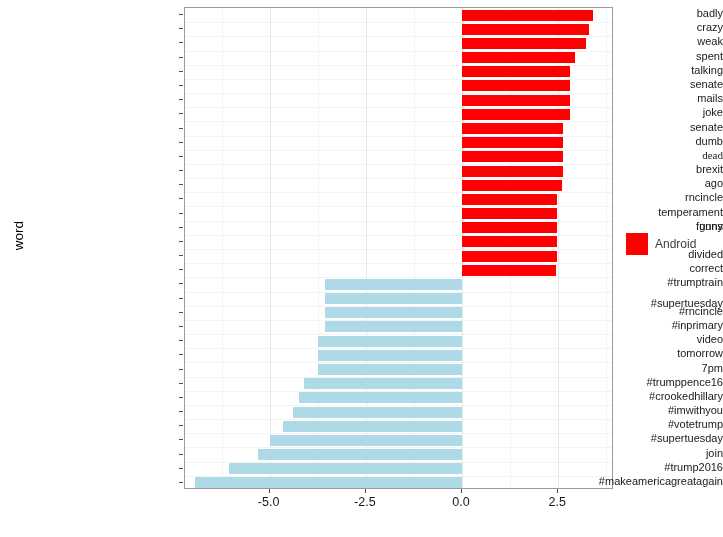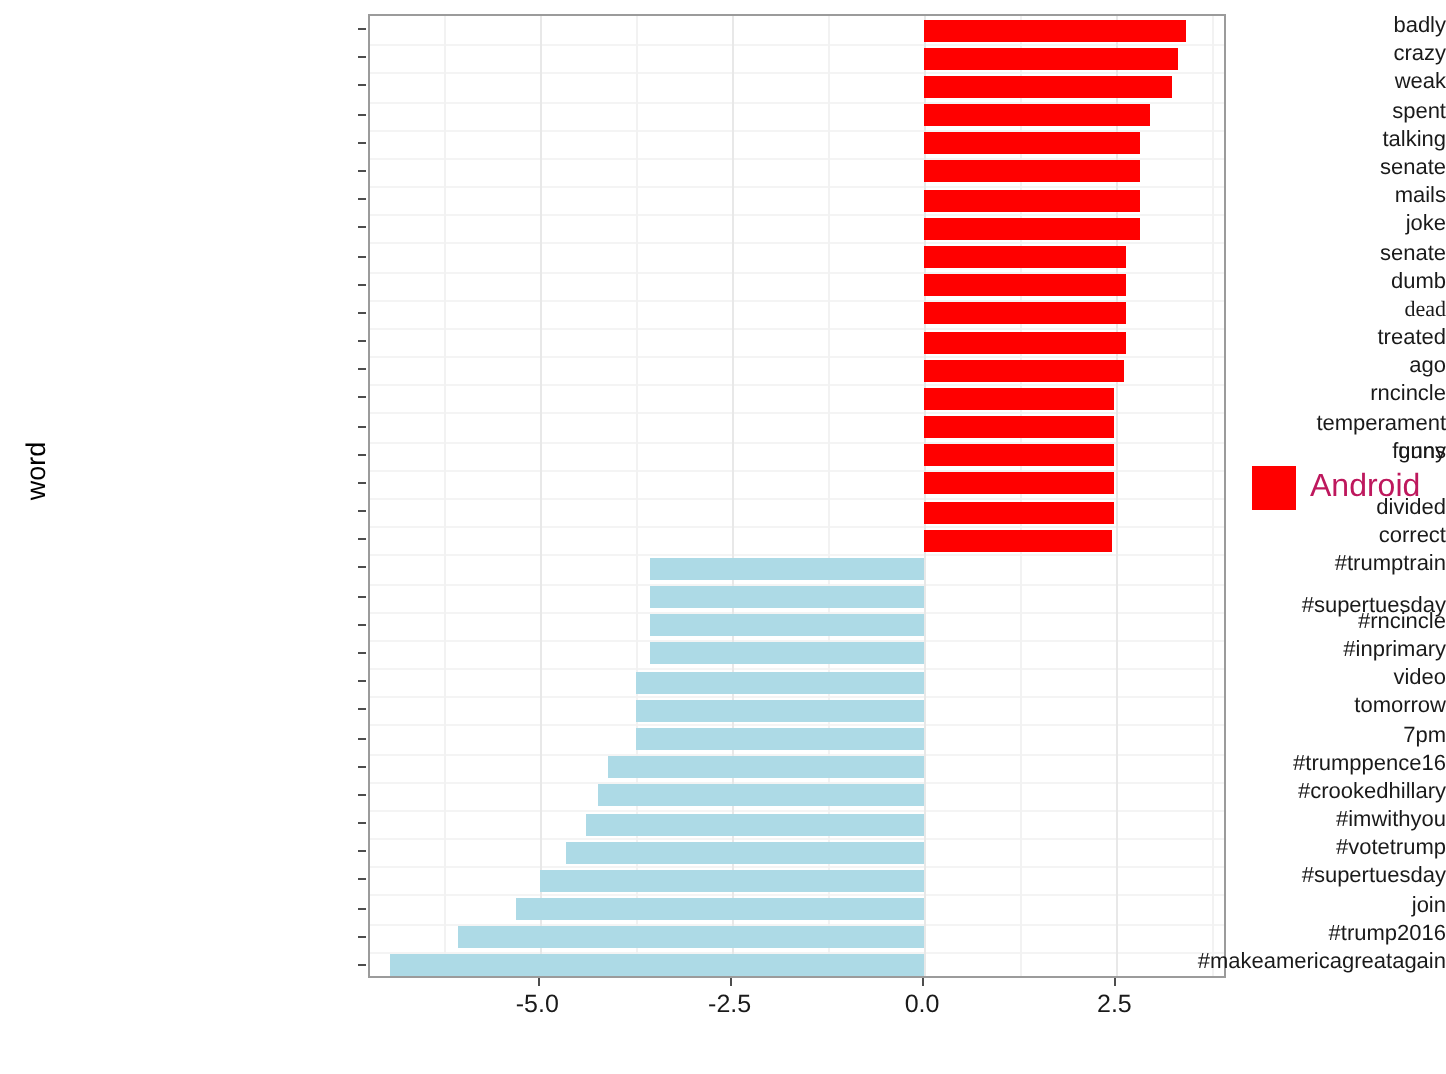--- a/index.html
+++ b/index.html
@@ -129,22 +129,22 @@
     display: flex;
     align-items: center;
     height: 24px;
   }
   .legend-swatch {
     width: 22px;
     height: 22px;
     margin-right: 7px;
   }
   .legend-label {
-    font-size: 16px;
-    color: #be185d;
+    font-size: 12px;
+    color: #404040;
     white-space: nowrap;
   }
 </style>
 </head>
 <body>
 
 <div id="chart-root">
 
   <div class="y-axis-title">word</div>
 
@@ -243,21 +243,21 @@
       <div class="ytick" style="top: 93.1471px;">mails</div>
       <div class="ytick-mark" style="top: 99.1471px;"></div>
       <div class="ytick" style="top: 107.324px;">joke</div>
       <div class="ytick-mark" style="top: 113.324px;"></div>
       <div class="ytick" style="top: 121.5px;">senate</div>
       <div class="ytick-mark" style="top: 127.5px;"></div>
       <div class="ytick" style="top: 135.676px;">dumb</div>
       <div class="ytick-mark" style="top: 141.676px;"></div>
       <div class="ytick" style="top: 149.853px; font-family: Liberation Serif, serif;">dead</div>
       <div class="ytick-mark" style="top: 155.853px;"></div>
-      <div class="ytick" style="top: 164.029px;">treated</div>
+      <div class="ytick" style="top: 164.029px;">brexit</div>
       <div class="ytick-mark" style="top: 170.029px;"></div>
       <div class="ytick" style="top: 178.206px;">ago</div>
       <div class="ytick-mark" style="top: 184.206px;"></div>
       <div class="ytick" style="top: 192.382px;">rncincle</div>
       <div class="ytick-mark" style="top: 198.382px;"></div>
       <div class="ytick" style="top: 206.559px;">temperament</div>
       <div class="ytick-mark" style="top: 212.559px;"></div>
       <div class="ytick" style="top: 220.735px;">guns</div>
       <div class="ytick-mark" style="top: 226.735px;"></div>
       <div class="ytick" style="top: 221px;">funny</div>

